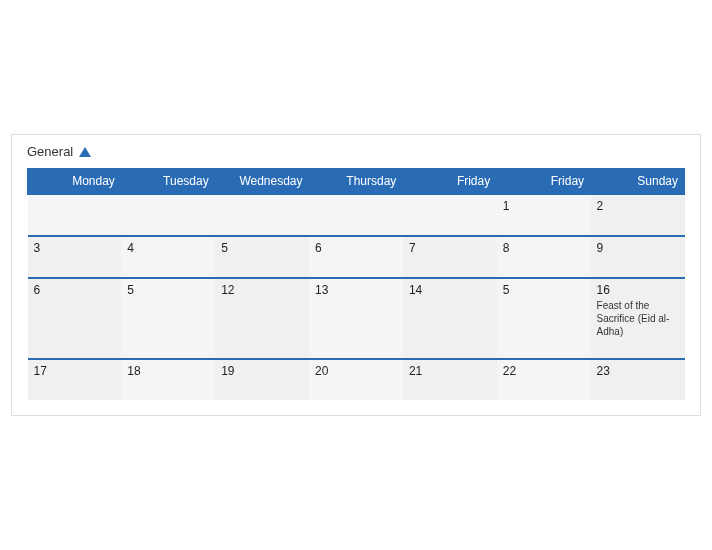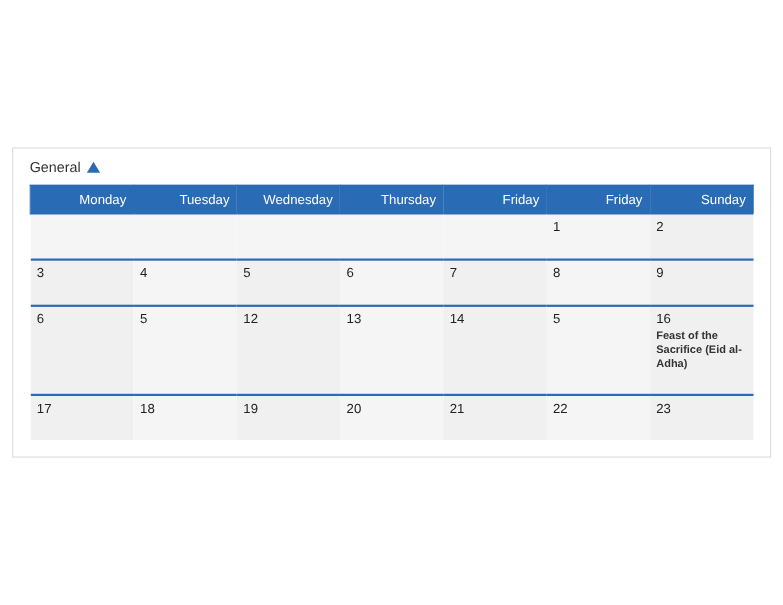--- a/index.html
+++ b/index.html
@@ -96,21 +96,20 @@
       font-size: 12px;
       color: #222;
       display: block;
       margin-bottom: 2px;
     }
     .event-text {
       font-size: 10px;
       color: #333;
       line-height: 1.3;
       margin-top: 2px;
-      font-weight: bold;
     }
     .last-row td {
       padding-bottom: 30px;
     }
   </style>
 </head>
 <body>
 
 <div class="calendar-wrapper">
   <div class="header">

